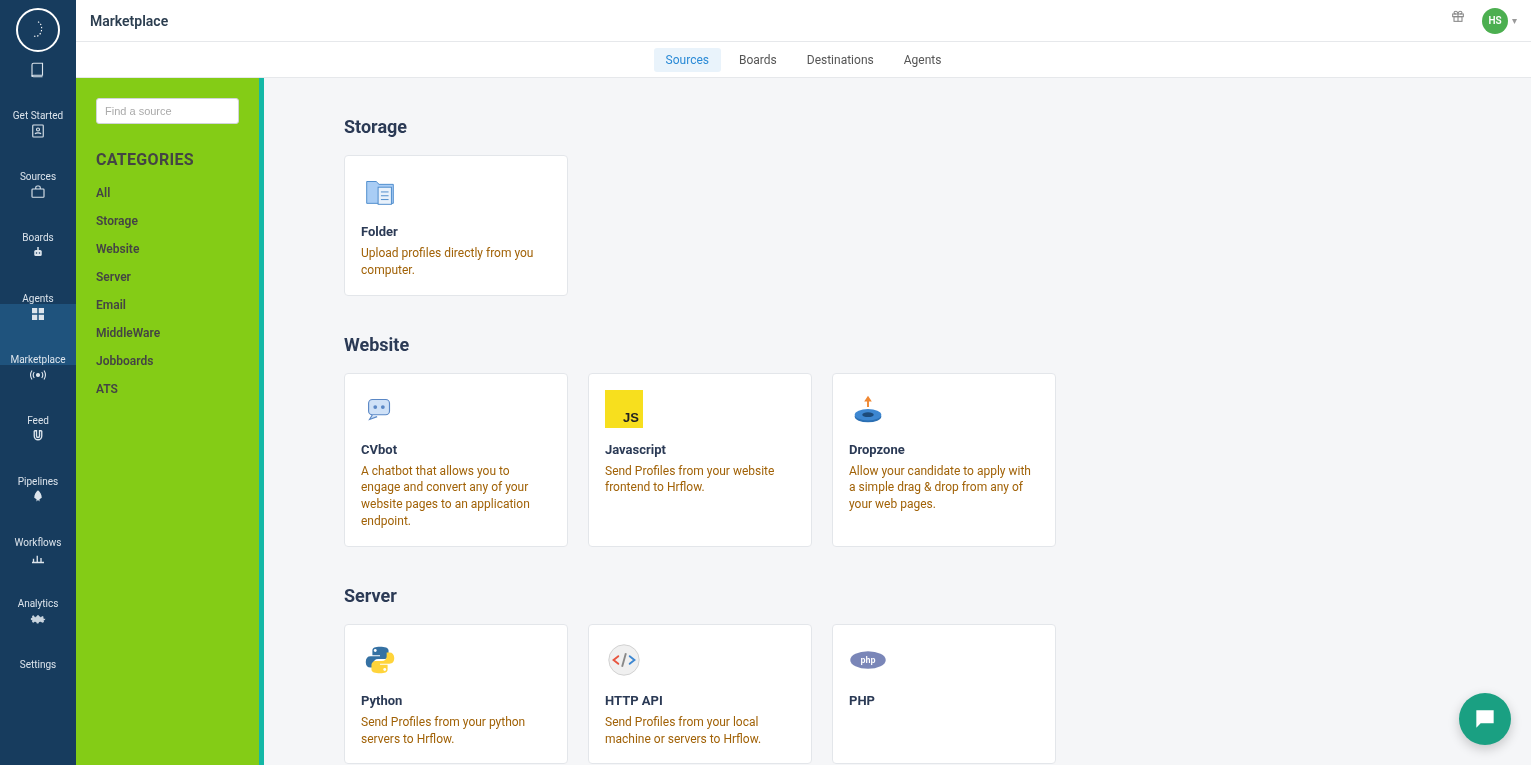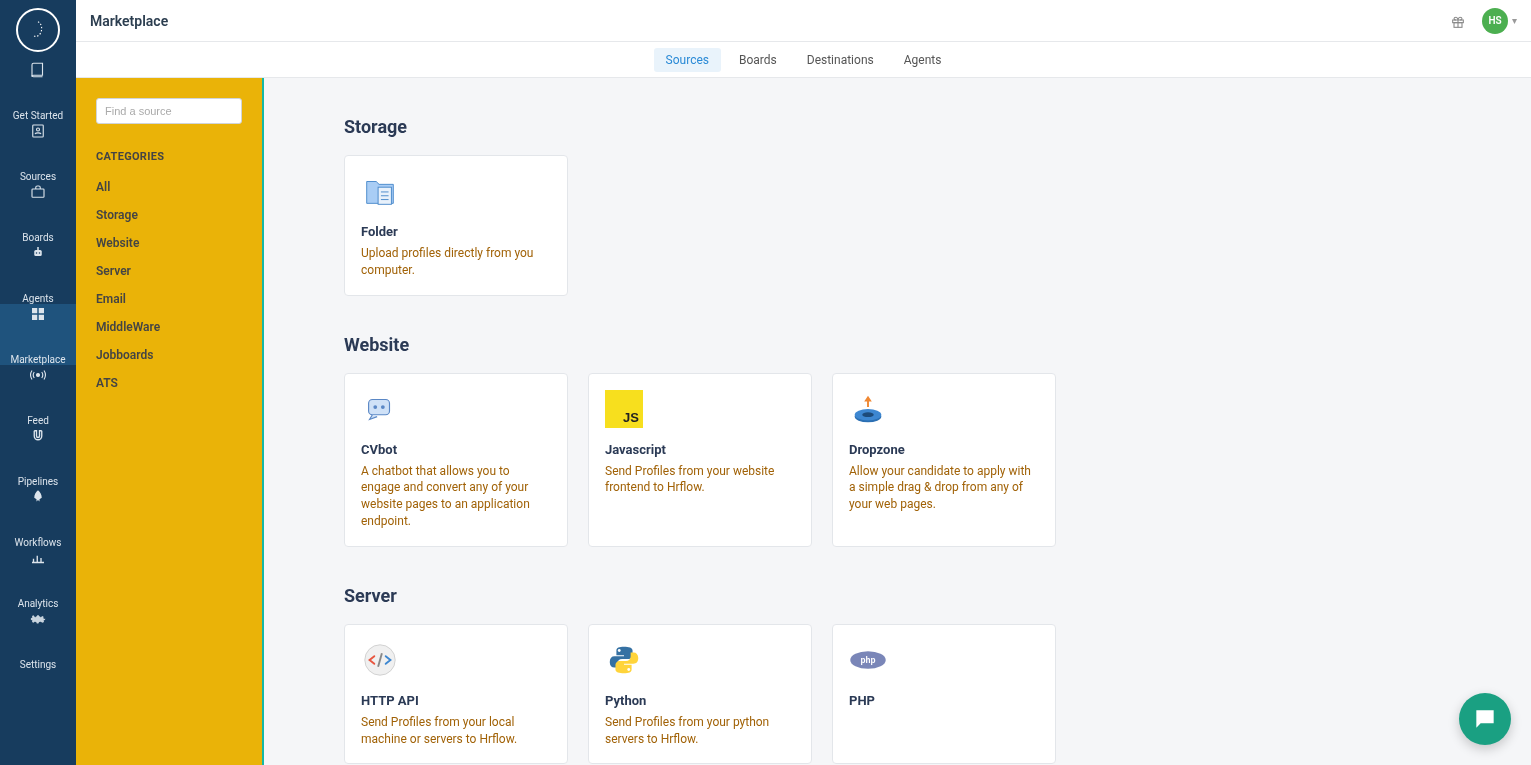--- a/index.html
+++ b/index.html
@@ -12,36 +12,36 @@
 .logo-circle { width: 44px; height: 44px; border: 2px solid #fff; border-radius: 50%; display: flex; align-items: center; justify-content: center; }
 .nav-item { width: 76px; height: 61px; display: flex; flex-direction: column; align-items: center; justify-content: space-between; cursor: pointer; color: #dce4ec; }
 .nav-item.active { background: #1f537d; }
 .nav-icon { width: 20px; height: 20px; display: flex; align-items: center; justify-content: center; margin-bottom: 4px; }
 .nav-label { font-size: 10px; text-align: center; }
 
 
 .content { flex: 1; display: flex; flex-direction: column; overflow: hidden; }
 .topbar { height: 42px; background: #fff; border-bottom: 1px solid #e6e8eb; display: flex; align-items: center; padding: 0 14px; justify-content: space-between; }
 .page-title { font-size: 14px; font-weight: 600; color: #2c3e50; }
-.topbar-right { display: flex; align-items: flex-end; gap: 16px; }
+.topbar-right { display: flex; align-items: flex-start; gap: 16px; }
 .gift-icon { color: #888; cursor: pointer; }
 .avatar { width: 26px; height: 26px; border-radius: 50%; background: #4caf50; color: #fff; font-size: 10px; display: flex; align-items: center; justify-content: center; font-weight: 600; }
 .caret { color: #999; font-size: 10px; }
 
 .tabbar { height: 36px; background: #fff; border-bottom: 1px solid #e6e8eb; display: flex; align-items: center; justify-content: center; gap: 6px; }
 .tab { font-size: 12px; padding: 5px 12px; border-radius: 3px; cursor: pointer; color: #555; }
 .tab.active { background: #e9f3fb; color: #2a8ad6; }
 
 .body-row { flex: 1; display: flex; overflow: hidden; }
 
 
-.filter-sidebar { width: 188px; background: #eab308; border-right: 2px solid #14b8a6; padding: 20px; flex-shrink: 0; }
+.filter-sidebar { width: 188px; background: #84cc16; border-right: 5px solid #14b8a6; padding: 20px; flex-shrink: 0; }
 .search-input { width: 100%; height: 26px; border: 1px solid #d0d4d9; border-radius: 3px; padding: 0 8px; font-size: 11px; color: #666; }
 .search-input::placeholder { color: #aaa; }
-.cat-header { font-size: 11px; font-weight: 700; color: #444; margin-top: 26px; margin-bottom: 10px; letter-spacing: 0.3px; }
+.cat-header { font-size: 16px; font-weight: 700; color: #444; margin-top: 26px; margin-bottom: 10px; letter-spacing: 0.3px; }
 .cat-item { font-size: 12px; color: #444; padding: 7px 0; cursor: pointer; font-weight: 600; }
 
 
 .main-panel { flex: 1; overflow-y: auto; padding: 30px 60px 40px 80px; }
 .section-title { font-size: 18px; font-weight: 700; color: #2b3a55; margin-bottom: 18px; margin-top: 8px; }
 .section { margin-bottom: 38px; }
 .card-grid { display: flex; gap: 20px; flex-wrap: wrap; }
 .card { width: 224px; background: #fff; border: 1px solid #e3e6ea; border-radius: 4px; padding: 16px; cursor: pointer; }
 .card-icon { width: 38px; height: 38px; margin-bottom: 14px; display: flex; align-items: center; justify-content: center; }
 .card-title { font-size: 13px; font-weight: 700; color: #2b3a55; margin-bottom: 6px; }
@@ -261,40 +261,40 @@
             </div>
           </div>
         </div>
 
         <div class="section">
           <div class="section-title">Server</div>
           <div class="card-grid">
             <div class="card">
               <div class="card-icon">
                 <svg width="38" height="38" viewBox="0 0 40 40">
+                    <path d="M20 6c-5 0-8 1-8 4v5h8v1H10c-3 0-5 2-5 6s2 6 5 6h3v-4c0-3 2-5 5-5h7c2 0 4-2 4-4v-5c0-3-4-4-9-4z" fill="#3571a3"></path>
+                    <circle cx="15" cy="10" r="1.5" fill="#fff"></circle>
+                    <path d="M20 34c5 0 8-1 8-4v-5h-8v-1h10c3 0 5-2 5-6s-2-6-5-6h-3v4c0 3-2 5-5 5h-7c-2 0-4 2-4 4v5c0 3 4 4 9 4z" fill="#ffd43b"></path>
+                    <circle cx="25" cy="30" r="1.5" fill="#fff"></circle>
+                  </svg>
+              </div>
+              <div class="card-title">Python</div>
+              <div class="card-desc">Send Profiles from your python servers to Hrflow.</div>
+            </div>
+            <div class="card">
+              <div class="card-icon">
+                <svg width="38" height="38" viewBox="0 0 40 40">
                     <circle cx="20" cy="20" r="16" fill="#f0f0f0" stroke="#d0d0d0" stroke-width="1"></circle>
                     <path d="M14 16 l-5 4 l5 4" fill="none" stroke="#e8553f" stroke-width="2" stroke-linecap="round"></path>
                     <path d="M26 16 l5 4 l-5 4" fill="none" stroke="#3d87d1" stroke-width="2" stroke-linecap="round"></path>
                     <line x1="22" y1="13" x2="18" y2="27" stroke="#888" stroke-width="2"></line>
                   </svg>
               </div>
               <div class="card-title">HTTP API</div>
               <div class="card-desc">Send Profiles from your local machine or servers to Hrflow.</div>
-            </div>
-            <div class="card">
-              <div class="card-icon">
-                <svg width="38" height="38" viewBox="0 0 40 40">
-                    <path d="M20 6c-5 0-8 1-8 4v5h8v1H10c-3 0-5 2-5 6s2 6 5 6h3v-4c0-3 2-5 5-5h7c2 0 4-2 4-4v-5c0-3-4-4-9-4z" fill="#3571a3"></path>
-                    <circle cx="15" cy="10" r="1.5" fill="#fff"></circle>
-                    <path d="M20 34c5 0 8-1 8-4v-5h-8v-1h10c3 0 5-2 5-6s-2-6-5-6h-3v4c0 3-2 5-5 5h-7c-2 0-4 2-4 4v5c0 3 4 4 9 4z" fill="#ffd43b"></path>
-                    <circle cx="25" cy="30" r="1.5" fill="#fff"></circle>
-                  </svg>
-              </div>
-              <div class="card-title">Python</div>
-              <div class="card-desc">Send Profiles from your python servers to Hrflow.</div>
             </div>
             <div class="card">
               <div class="card-icon">
                 <svg width="38" height="24" viewBox="0 0 60 32">
                     <ellipse cx="30" cy="16" rx="28" ry="14" fill="#7a86b8"></ellipse>
                     <text x="30" y="21" font-size="13" font-weight="700" fill="#fff" text-anchor="middle" font-family="Arial">php</text>
                   </svg>
               </div>
               <div class="card-title">PHP</div>
             </div>

